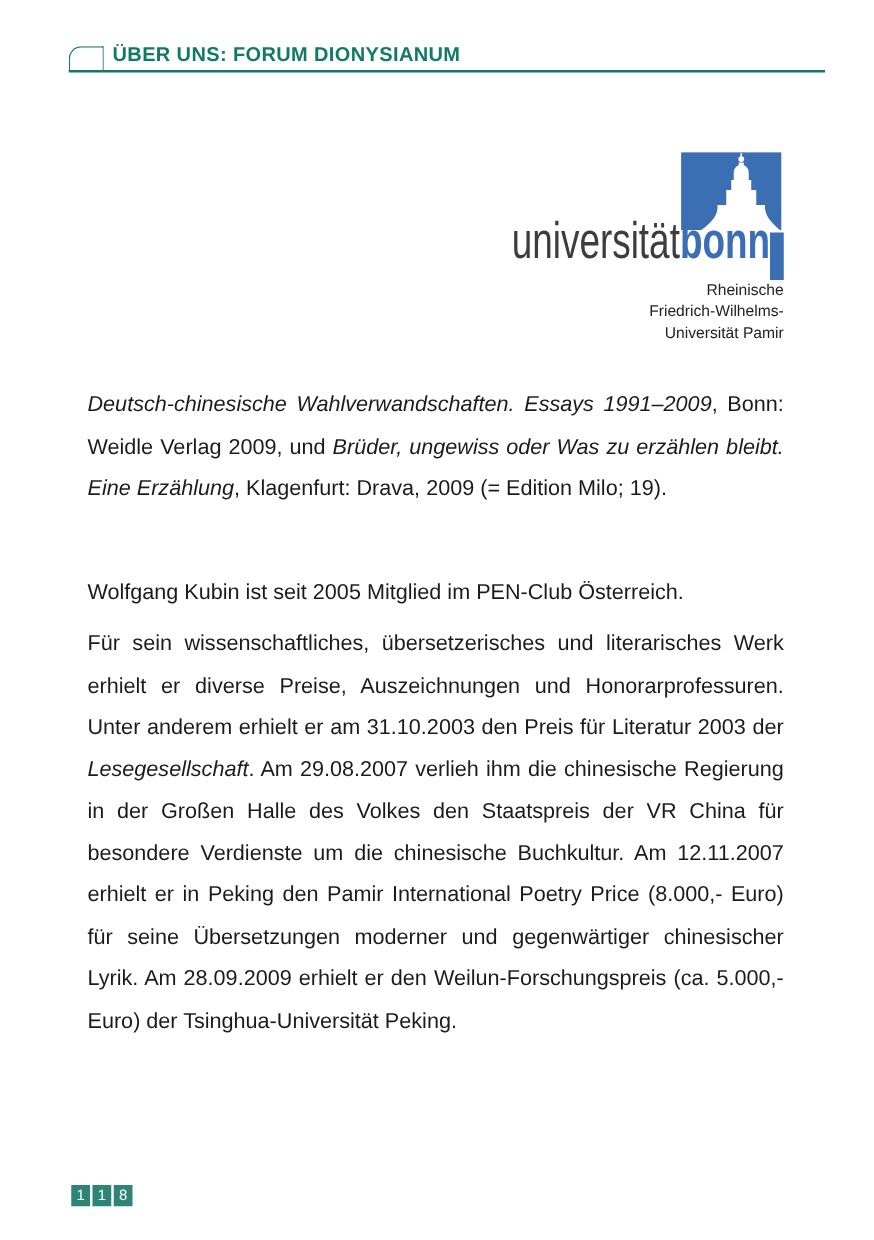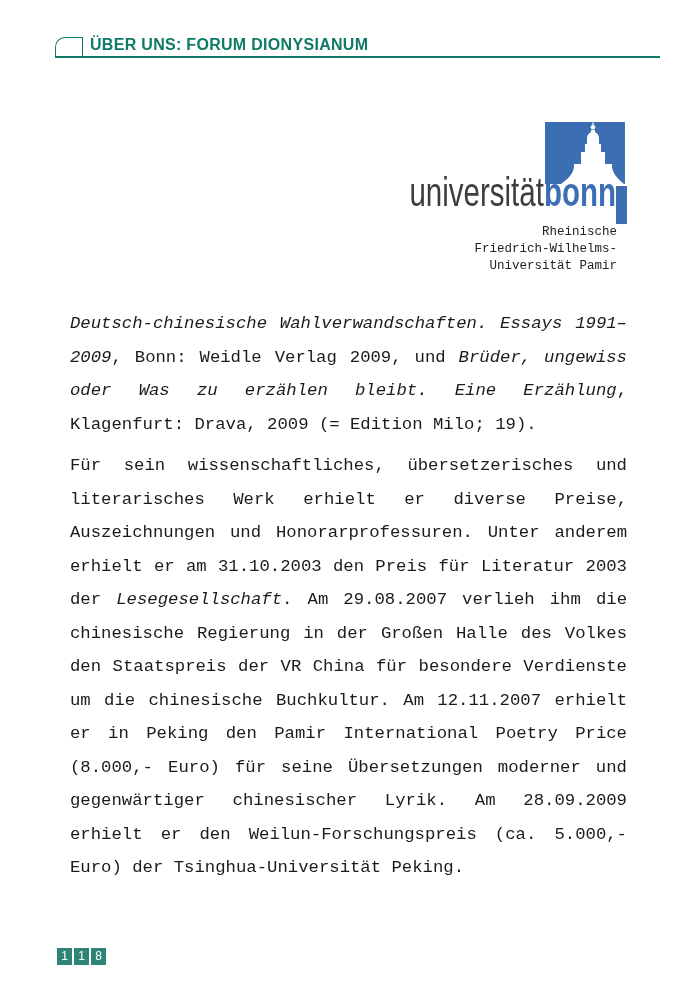--- a/index.html
+++ b/index.html
@@ -62,33 +62,33 @@
     position:absolute;right:11px;top:47px;
     font-family:"Liberation Sans", sans-serif;
     font-size:41px;line-height:47px;
     white-space:nowrap;
     transform:scaleX(0.72);
     transform-origin:100% 0;
   }
   .wordmark-uni{color:var(--wordmark-gray);font-weight:normal;}
   .wordmark-bonn{color:var(--logo-blue);font-weight:bold;}
   .affiliation{
-    position:absolute;right:10px;top:102px;
+    position:absolute;right:0;top:102px;
     text-align:right;
-    font-family:Liberation Mono, monospace;
+    font-family:Liberation Sans, sans-serif;
     font-size:12.5px;line-height:17px;
     color:#222222;
     white-space:nowrap;
   }
 
   
   .content{
     position:absolute;left:70px;top:307px;
     width:557px;
-    font-family:Liberation Mono, monospace;
+    font-family:Liberation Sans, sans-serif;
     font-size:17.3px;line-height:33.5px;
     color:var(--body-text);
     text-align:justify;
   }
   .content p{margin:0;text-align:justify;text-align-last:left;}
   .content p.single{text-align:left;}
   .gap-large{margin-top:49px !important;}
   .gap-medium{margin-top:16px !important;}
   .gap-small{margin-top:8px !important;}
 
@@ -128,20 +128,21 @@
     <div class="logo-wordmark"><span class="wordmark-uni">universität</span><span class="wordmark-bonn">bonn</span></div>
     <div class="affiliation">
       <div>Rheinische</div>
       <div>Friedrich-Wilhelms-</div>
       <div>Universität Pamir</div>
     </div>
   </div>
 
   <div class="content">
     <p><i>Deutsch-chinesische Wahlverwandschaften. Essays 1991–2009</i><span>, Bonn: Weidle Verlag 2009, und </span><i>Brüder, ungewiss oder Was zu erzählen bleibt. Eine Erzählung</i><span>, Klagenfurt: Drava, 2009 (= Edition Milo; 19).</span></p>
+    <p class="single gap-large"><span>Wolfgang Kubin ist seit 2005 Mitglied im PEN-Club Österreich.</span></p>
     <p class="gap-small"><span>Für sein wissenschaftliches, übersetzerisches und literarisches Werk erhielt er diverse Preise, Auszeichnungen und Honorarprofessuren. Unter anderem erhielt er am 31.10.2003 den Preis für Literatur 2003 der </span><i>Lesegesellschaft</i><span>. Am 29.08.2007 verlieh ihm die chinesische Regierung in der Großen Halle des Volkes den Staatspreis der VR China für besondere Verdienste um die chinesische Buchkultur. Am 12.11.2007 erhielt er in Peking den Pamir International Poetry Price (8.000,- Euro) für seine Übersetzungen moderner und gegenwärtiger chinesischer Lyrik. Am 28.09.2009 erhielt er den Weilun-Forschungspreis (ca. 5.000,- Euro) der Tsinghua-Universität Peking.</span></p>
   </div>
 
   <div class="page-number">
     <div class="digit-box">1</div>
     <div class="digit-box">1</div>
     <div class="digit-box">8</div>
   </div>
 
 </div>

